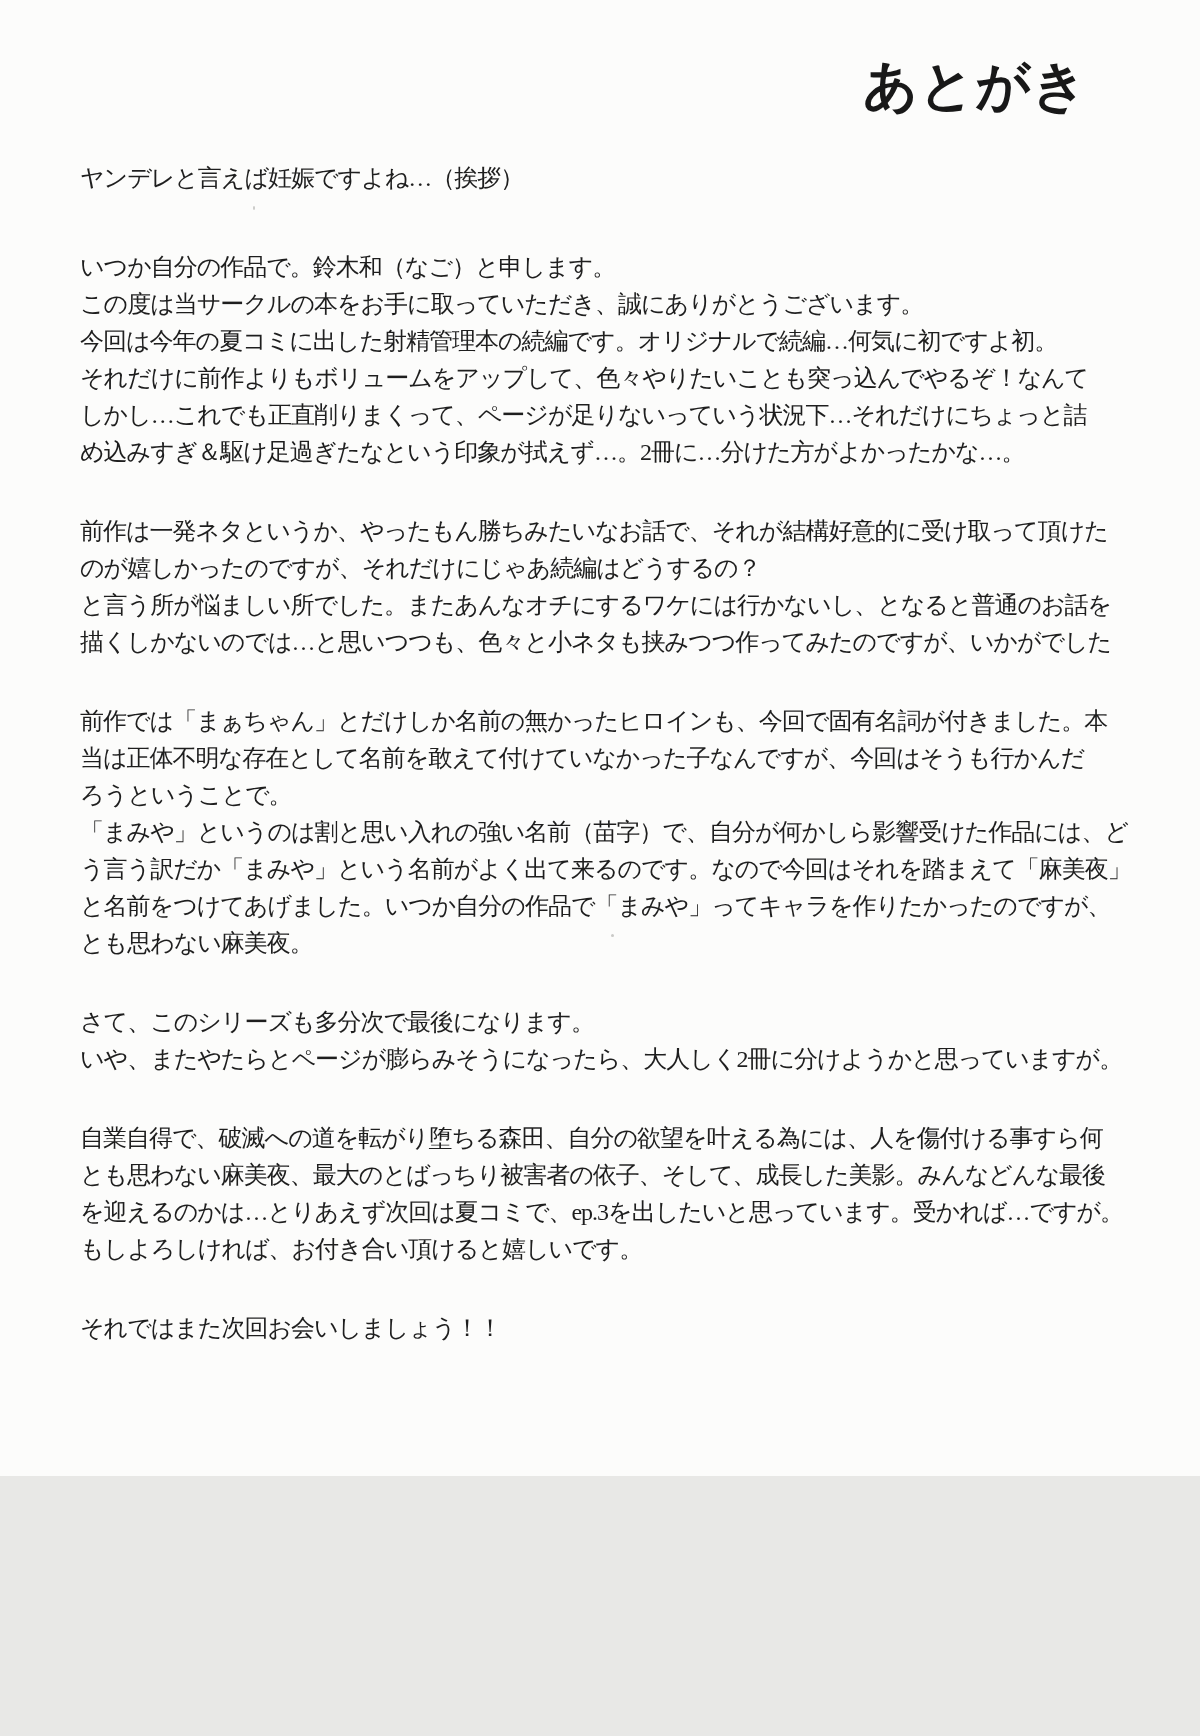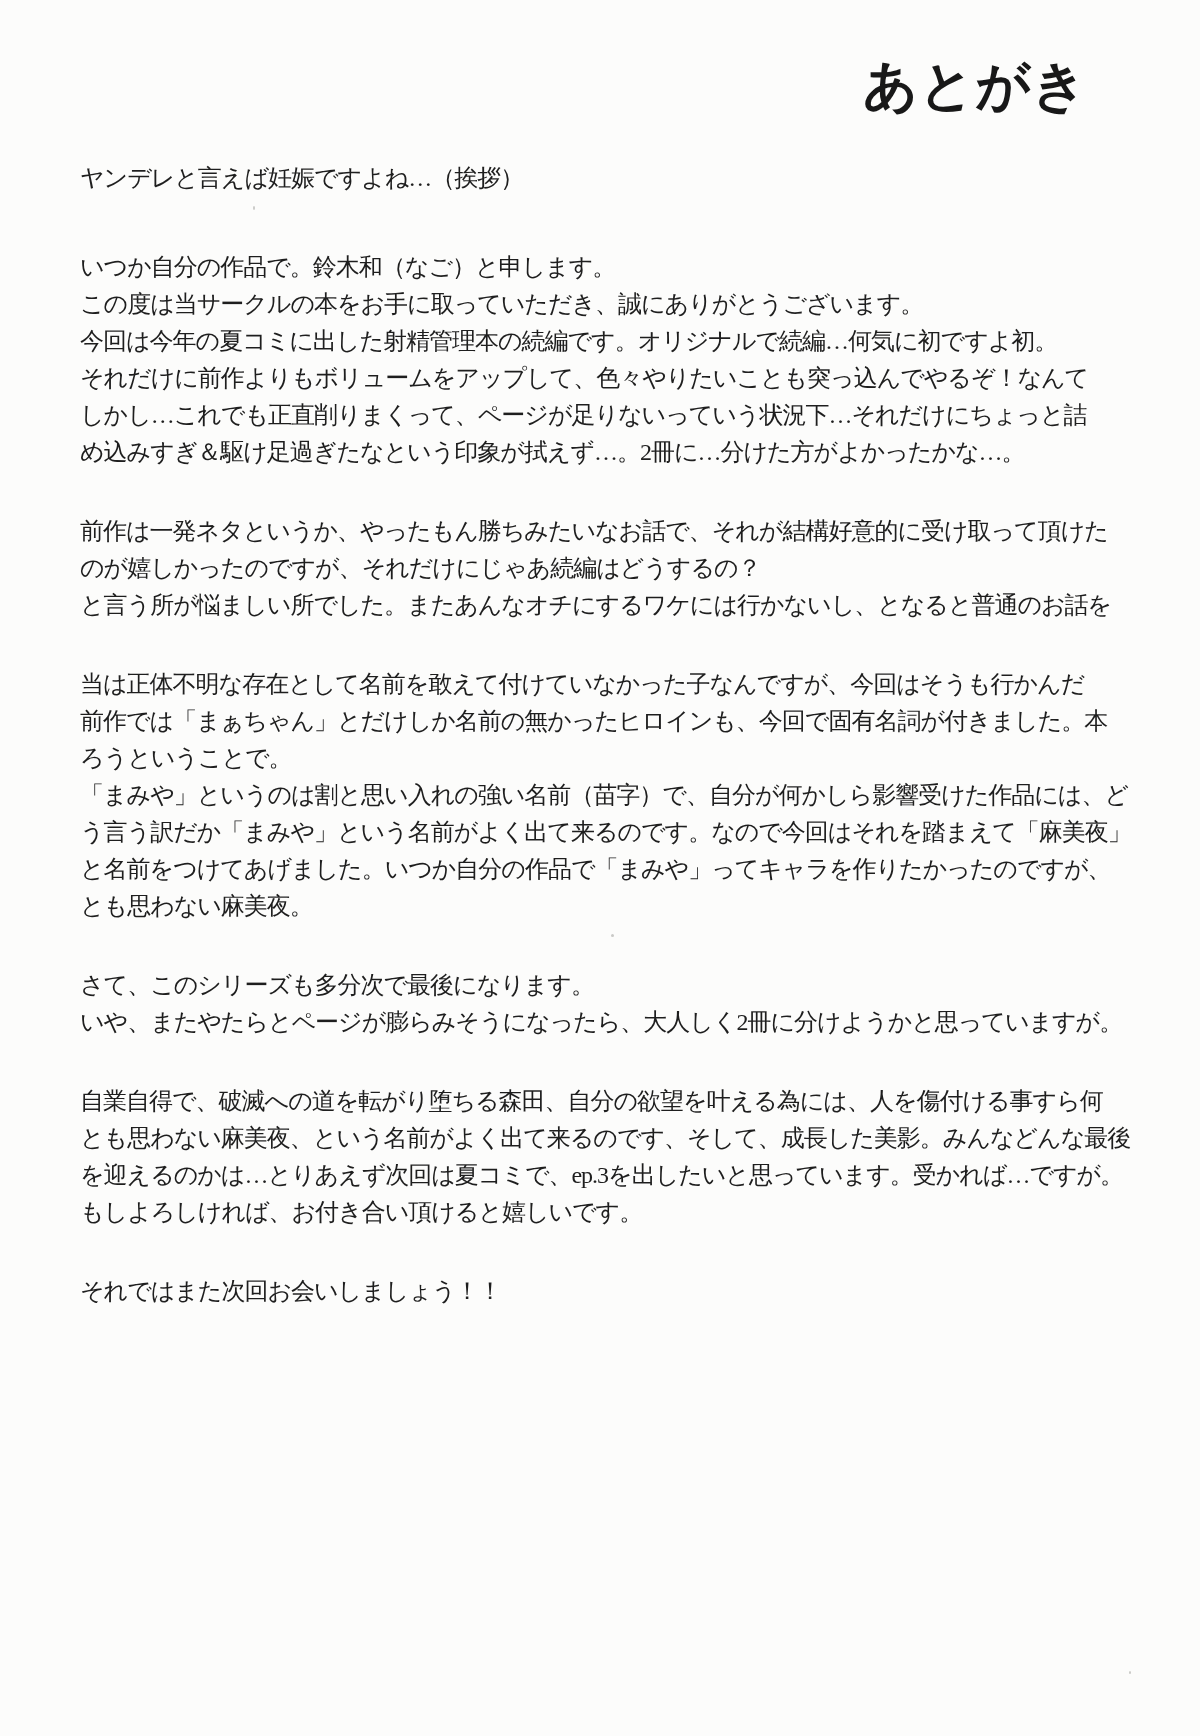--- a/index.html
+++ b/index.html
@@ -3,21 +3,21 @@
 <meta charset="utf-8">
 <style>
   html, body {
     margin: 0;
     padding: 0;
     background: #e8e8e6;
   }
   .page {
     position: relative;
     width: 1200px;
-    height: 1736px;
+    height: 1476px;
     margin: 0 auto;
     background: #fcfcfb;
     overflow: hidden;
     color: #1b1b1b;
   }
   .title {
     position: absolute;
     top: 56px;
     left: 0;
     width: 1088px;           
@@ -75,37 +75,38 @@
         <span class="line">この度は当サークルの本をお手に取っていただき、誠にありがとうございます。</span>
         <span class="line">今回は今年の夏コミに出した射精管理本の続編です。オリジナルで続編…何気に初ですよ初。</span>
         <span class="line">それだけに前作よりもボリュームをアップして、色々やりたいことも突っ込んでやるぞ！なんて</span>
         <span class="line">しかし…これでも正直削りまくって、ページが足りないっていう状況下…それだけにちょっと詰</span>
         <span class="line">め込みすぎ＆駆け足過ぎたなという印象が拭えず…。2冊に…分けた方がよかったかな…。</span>
       </p>
       <p class="para">
         <span class="line">前作は一発ネタというか、やったもん勝ちみたいなお話で、それが結構好意的に受け取って頂けた</span>
         <span class="line">のが嬉しかったのですが、それだけにじゃあ続編はどうするの？</span>
         <span class="line">と言う所が悩ましい所でした。またあんなオチにするワケには行かないし、となると普通のお話を</span>
+        <span class="line">描くしかないのでは…と思いつつも、色々と小ネタも挟みつつ作ってみたのですが、いかがでした</span>
       </p>
       <p class="para">
+        <span class="line">前作では「まぁちゃん」とだけしか名前の無かったヒロインも、今回で固有名詞が付きました。本</span>
         <span class="line">当は正体不明な存在として名前を敢えて付けていなかった子なんですが、今回はそうも行かんだ</span>
-        <span class="line">前作では「まぁちゃん」とだけしか名前の無かったヒロインも、今回で固有名詞が付きました。本</span>
         <span class="line">ろうということで。</span>
         <span class="line">「まみや」というのは割と思い入れの強い名前（苗字）で、自分が何かしら影響受けた作品には、ど</span>
         <span class="line">う言う訳だか「まみや」という名前がよく出て来るのです。なので今回はそれを踏まえて「麻美夜」</span>
         <span class="line">と名前をつけてあげました。いつか自分の作品で「まみや」ってキャラを作りたかったのですが、</span>
         <span class="line">とも思わない麻美夜。</span>
       </p>
       <p class="para">
         <span class="line">さて、このシリーズも多分次で最後になります。</span>
         <span class="line">いや、またやたらとページが膨らみそうになったら、大人しく2冊に分けようかと思っていますが。</span>
       </p>
       <p class="para">
         <span class="line">自業自得で、破滅への道を転がり堕ちる森田、自分の欲望を叶える為には、人を傷付ける事すら何</span>
-        <span class="line">とも思わない麻美夜、という名前がよく出て来るのです、そして、成長した美影。みんなどんな最後</span>
+        <span class="line">とも思わない麻美夜、最大のとばっちり被害者の依子、そして、成長した美影。みんなどんな最後</span>
         <span class="line">を迎えるのかは…とりあえず次回は夏コミで、ep.3を出したいと思っています。受かれば…ですが。</span>
         <span class="line">もしよろしければ、お付き合い頂けると嬉しいです。</span>
       </p>
       <p class="para">
         <span class="line">それではまた次回お会いしましょう！！</span>
       </p>
     </div>
   <div class="speck s1"></div>
   <div class="speck s2"></div>
   <div class="speck s3"></div>

